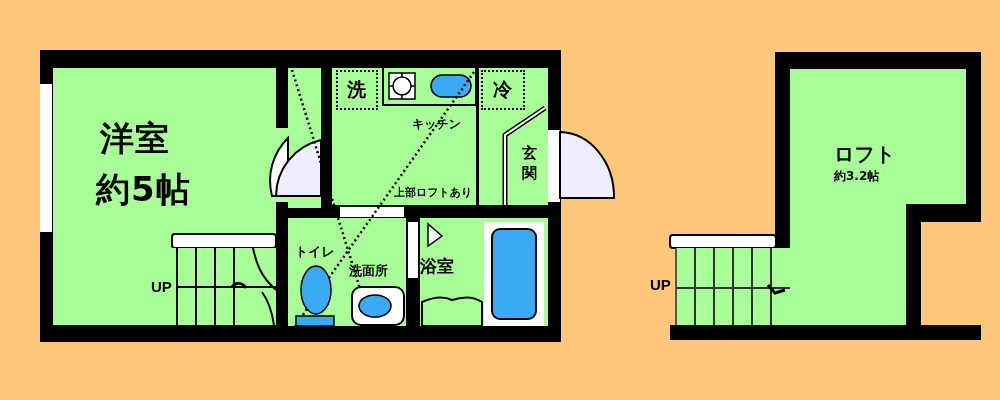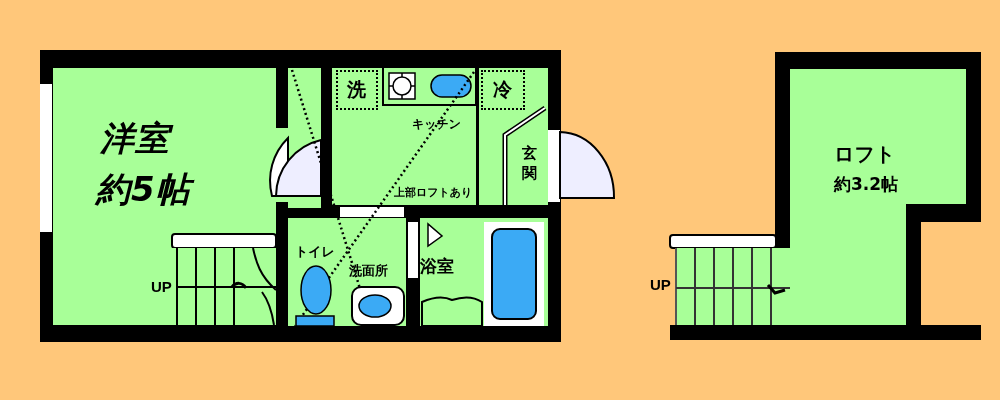--- a/index.html
+++ b/index.html
@@ -2,21 +2,21 @@
 <html><head>
 <meta charset="utf-8">
 <style>
   html,body{margin:0;padding:0;}
   body{width:1000px;height:400px;background:#FFC77A;position:relative;overflow:hidden;font-family:"DejaVu Sans","Liberation Sans",sans-serif;}
   .abs{position:absolute;box-sizing:border-box;}
   .wall{background:#000;}
   .room{background:#A8FF98;}
   .white{background:#fff;}
   .lbl{position:absolute;font-weight:bold;color:#000;white-space:nowrap;line-height:1;}
-  .big{font-size:34px;letter-spacing:1px;font-style:italic;}
+  .big{font-size:34px;letter-spacing:1px;}
   .mid{font-size:19px;}
   .sm{font-size:12px;}
   .xs{font-size:11px;}
   .up{font-size:15px;font-weight:bold;font-family:Liberation Sans, sans-serif;}
   .dot{border:2px dotted #000;}
   svg{position:absolute;left:0;top:0;}
 </style>
 </head>
 <body>
 
@@ -138,16 +138,16 @@
       <line x1="714" y1="248" x2="714" y2="325" stroke="#333" stroke-width="2"></line>
       <line x1="733" y1="248" x2="733" y2="325" stroke="#333" stroke-width="2"></line>
       <line x1="752" y1="248" x2="752" y2="325" stroke="#333" stroke-width="2"></line>
       <line x1="771" y1="248" x2="771" y2="325" stroke="#333" stroke-width="2"></line>
       <line x1="676" y1="288" x2="790" y2="288" stroke="#333" stroke-width="2"></line>
       <path d="M768,285 L775,293 L785,290" fill="none" stroke="#000" stroke-width="3"></path>
     </g>
   </svg>
 
   <div class="lbl mid" style="left:834px;top:144px;font-size:20px;">ロフト</div>
-  <div class="lbl mid" style="left:834px;top:176px;font-size:17px;text-align:right;">約3.2帖</div>
+  <div class="lbl mid" style="left:834px;top:170px;font-size:12px;text-align:right;">約3.2帖</div>
 
   <div class="lbl up" style="left:650px;top:277px;">UP</div>
 </div>
 
 </body></html>

